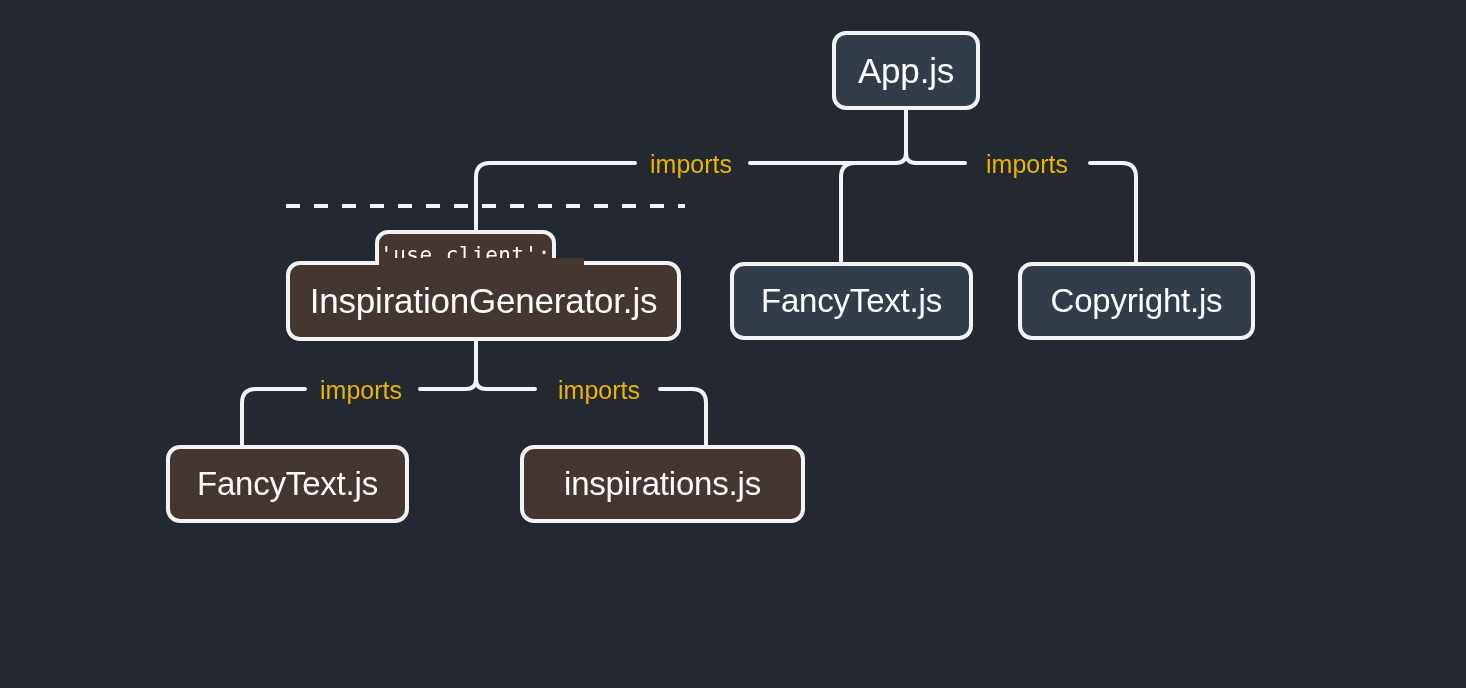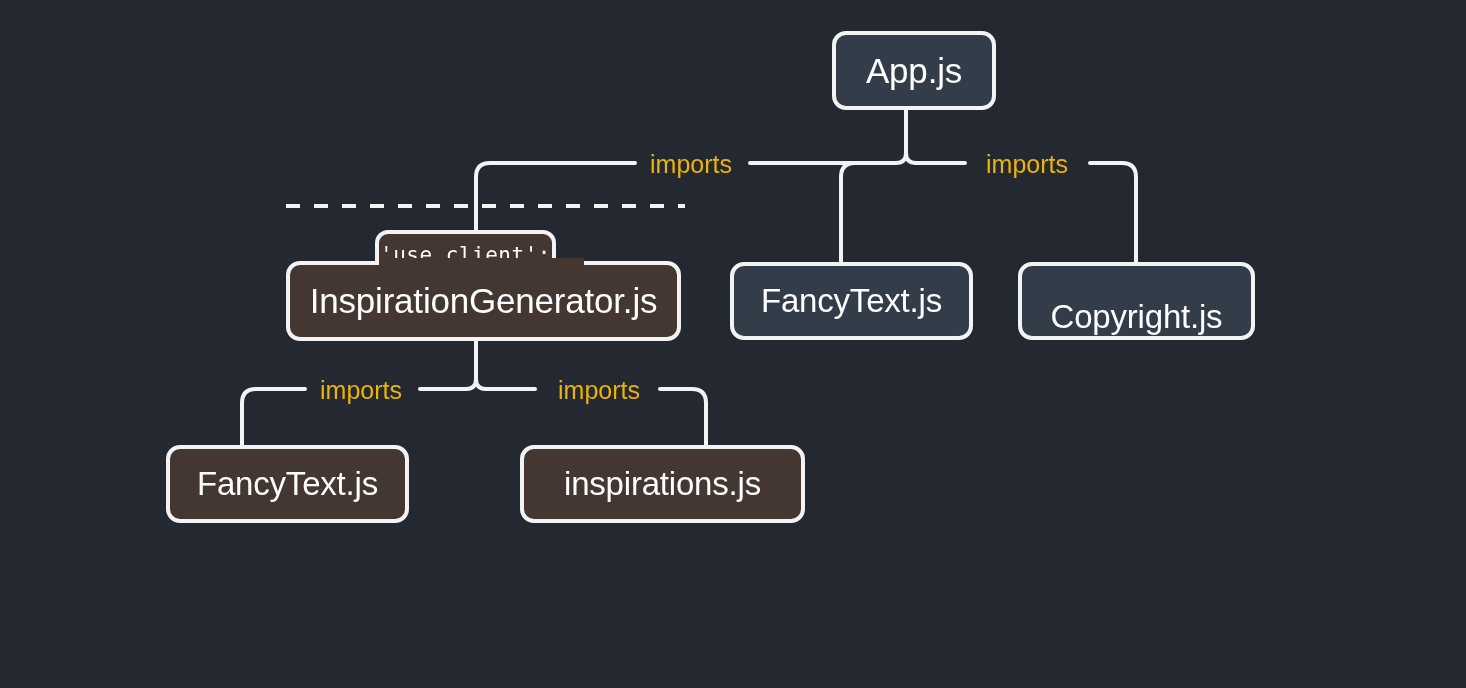--- a/index.html
+++ b/index.html
@@ -141,39 +141,39 @@
   </svg>
 
   <div class="edge-label" style="left:691px; top:164px;">imports</div>
 
   <div class="edge-label" style="left:1027px; top:164px;">imports</div>
 
   <div class="edge-label" style="left:361px; top:390px;">imports</div>
 
   <div class="edge-label" style="left:599px; top:390px;">imports</div>
 
-  <div class="node server" style="left:832px; top:31px; width:164px; height:79px; font-size:35px;">
+  <div class="node server" style="left:832px; top:31px; width:148px; height:79px; font-size:35px;">
     <span>App.js</span>
   </div>
 
   <div class="tab" style="left:375px; top:230px; width:181px; height:46px;">
     <span>'use client';</span>
   </div>
 
   <div class="node client" style="left:286px; top:261px; width:395px; height:80px; font-size:35px;">
     <span>InspirationGenerator.js</span>
   </div>
 
   <div class="tab-seam" style="left:379px; top:258px; width:205px; height:9px;"></div>
 
   <div class="node server" style="left:730px; top:262px; width:243px; height:78px; font-size:33px;">
     <span>FancyText.js</span>
   </div>
 
-  <div class="node server" style="left:1018px; top:262px; width:237px; height:78px; font-size:33px;align-items:flex-end;">
+  <div class="node server" style="left:1018px; top:262px; width:237px; height:78px; font-size:33px;">
     <span>Copyright.js</span>
   </div>
 
   <div class="node client" style="left:166px; top:445px; width:243px; height:78px; font-size:33px;">
     <span>FancyText.js</span>
   </div>
 
   <div class="node client" style="left:520px; top:445px; width:285px; height:78px; font-size:33px;">
     <span>inspirations.js</span>
   </div>

